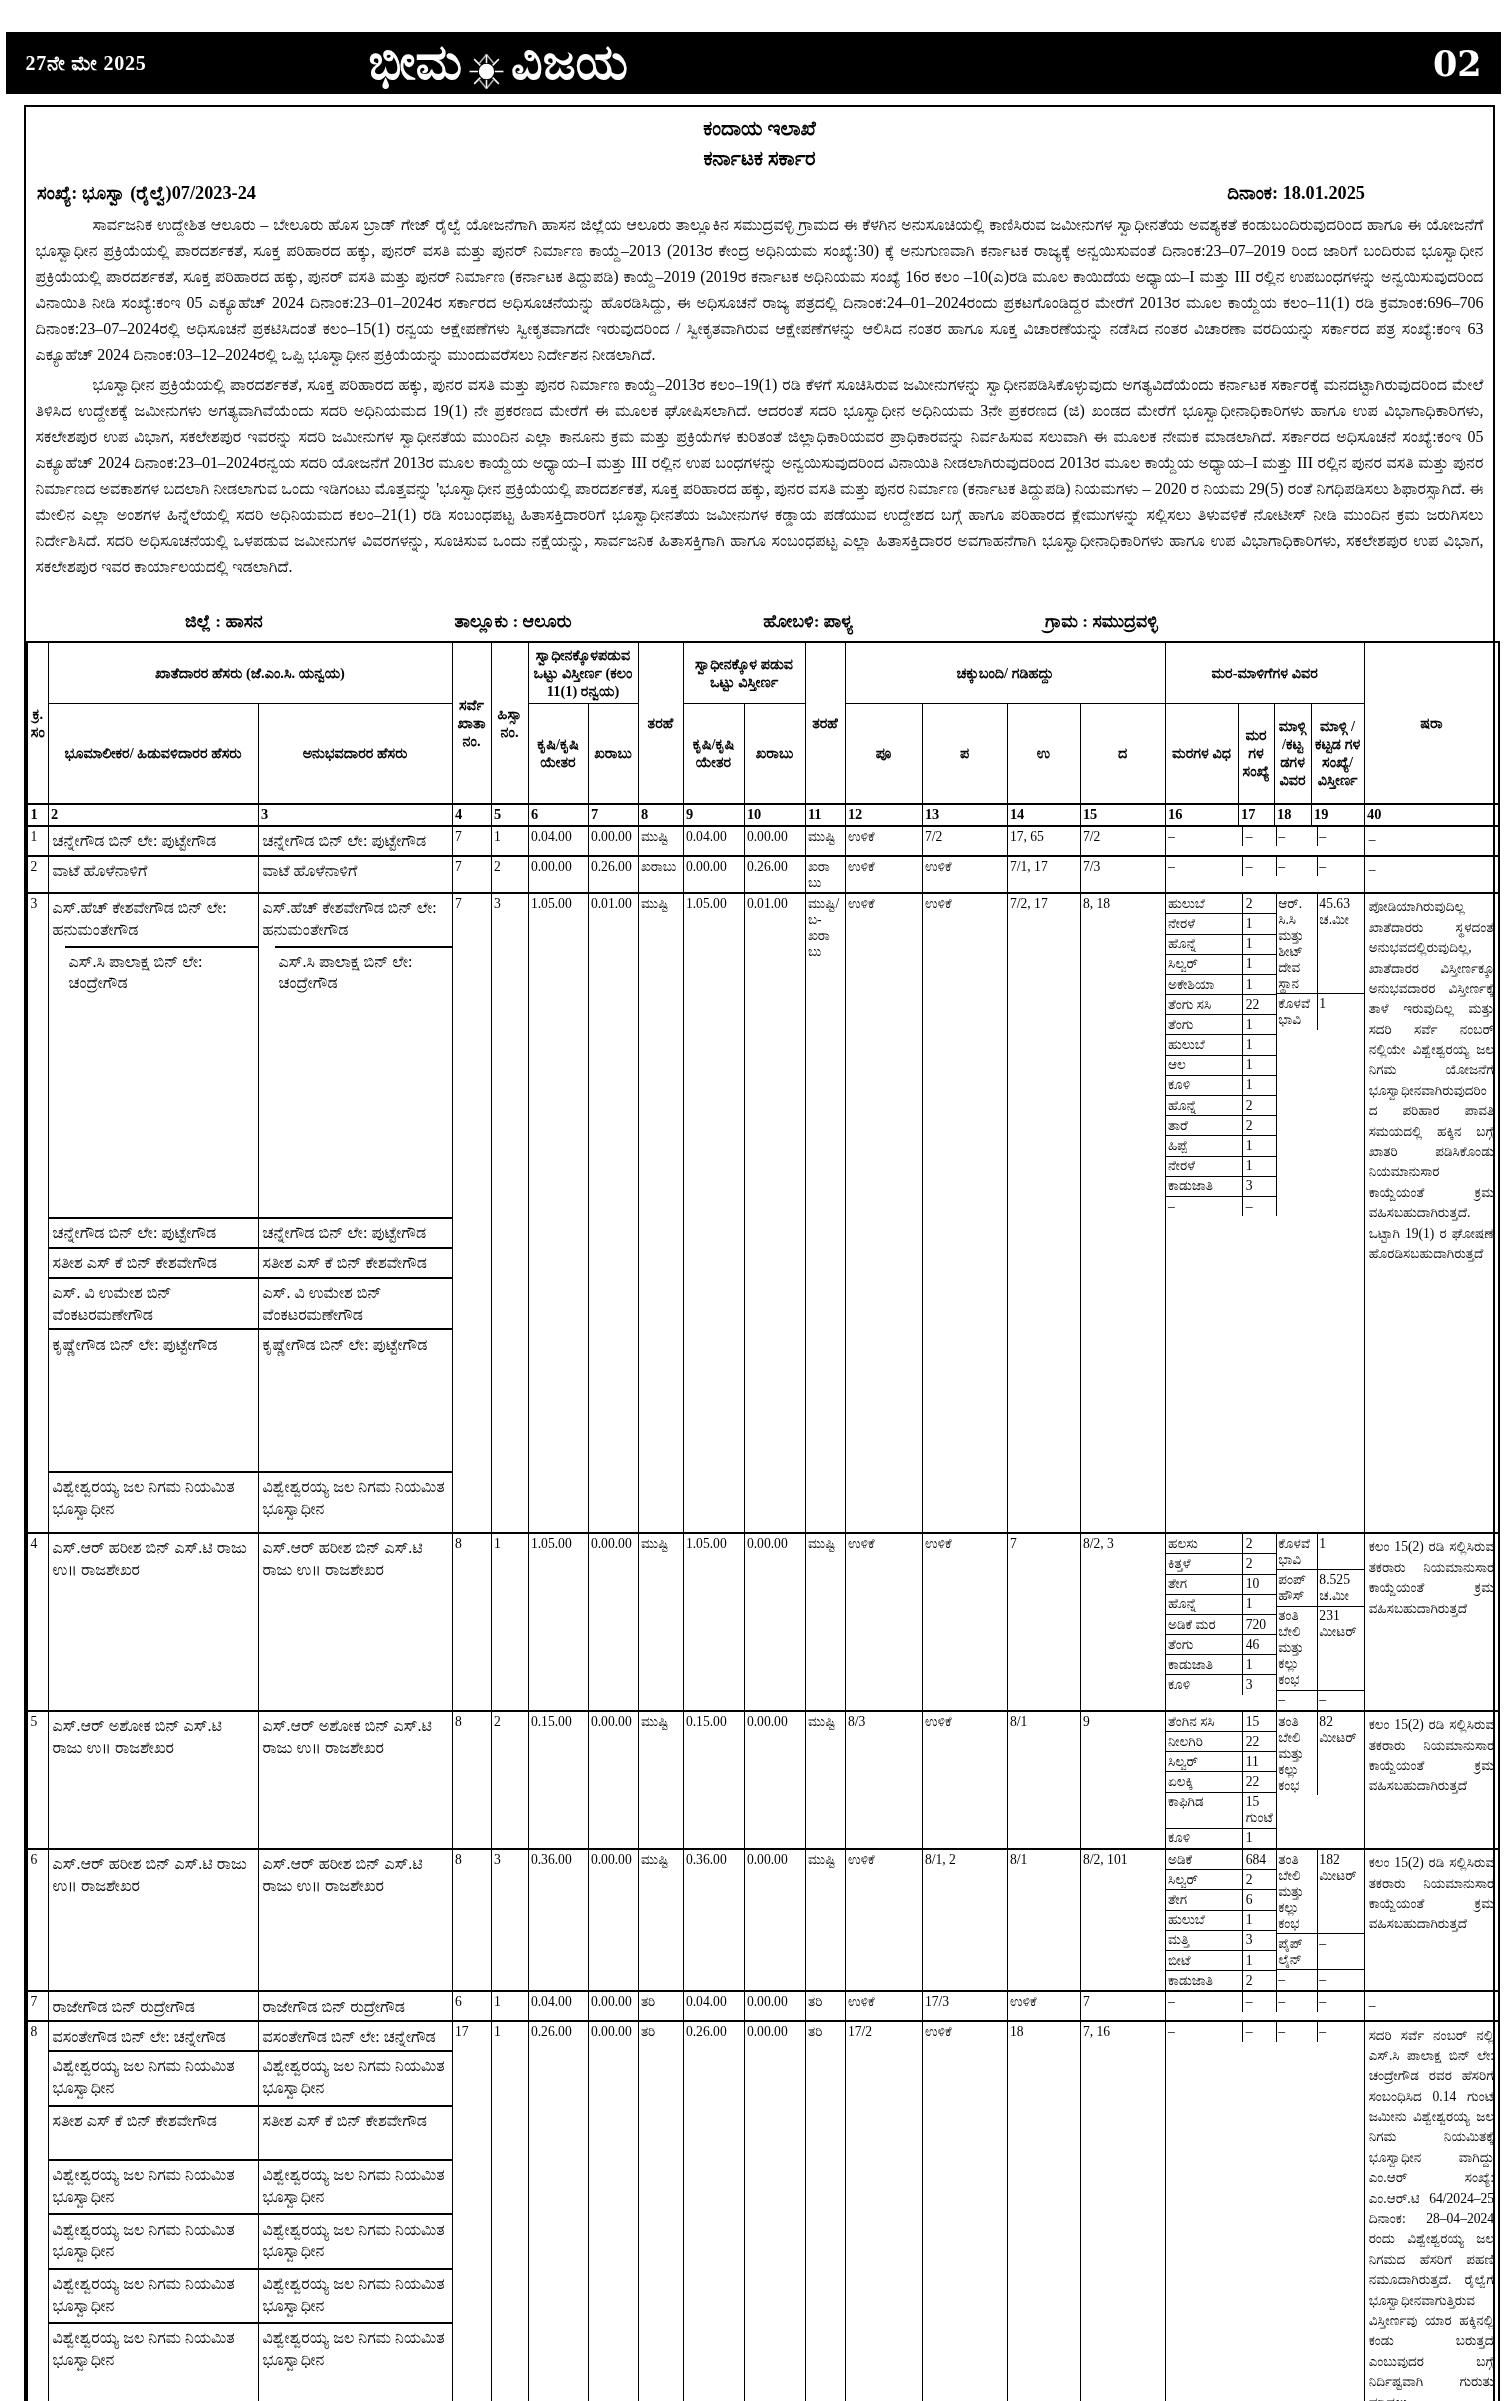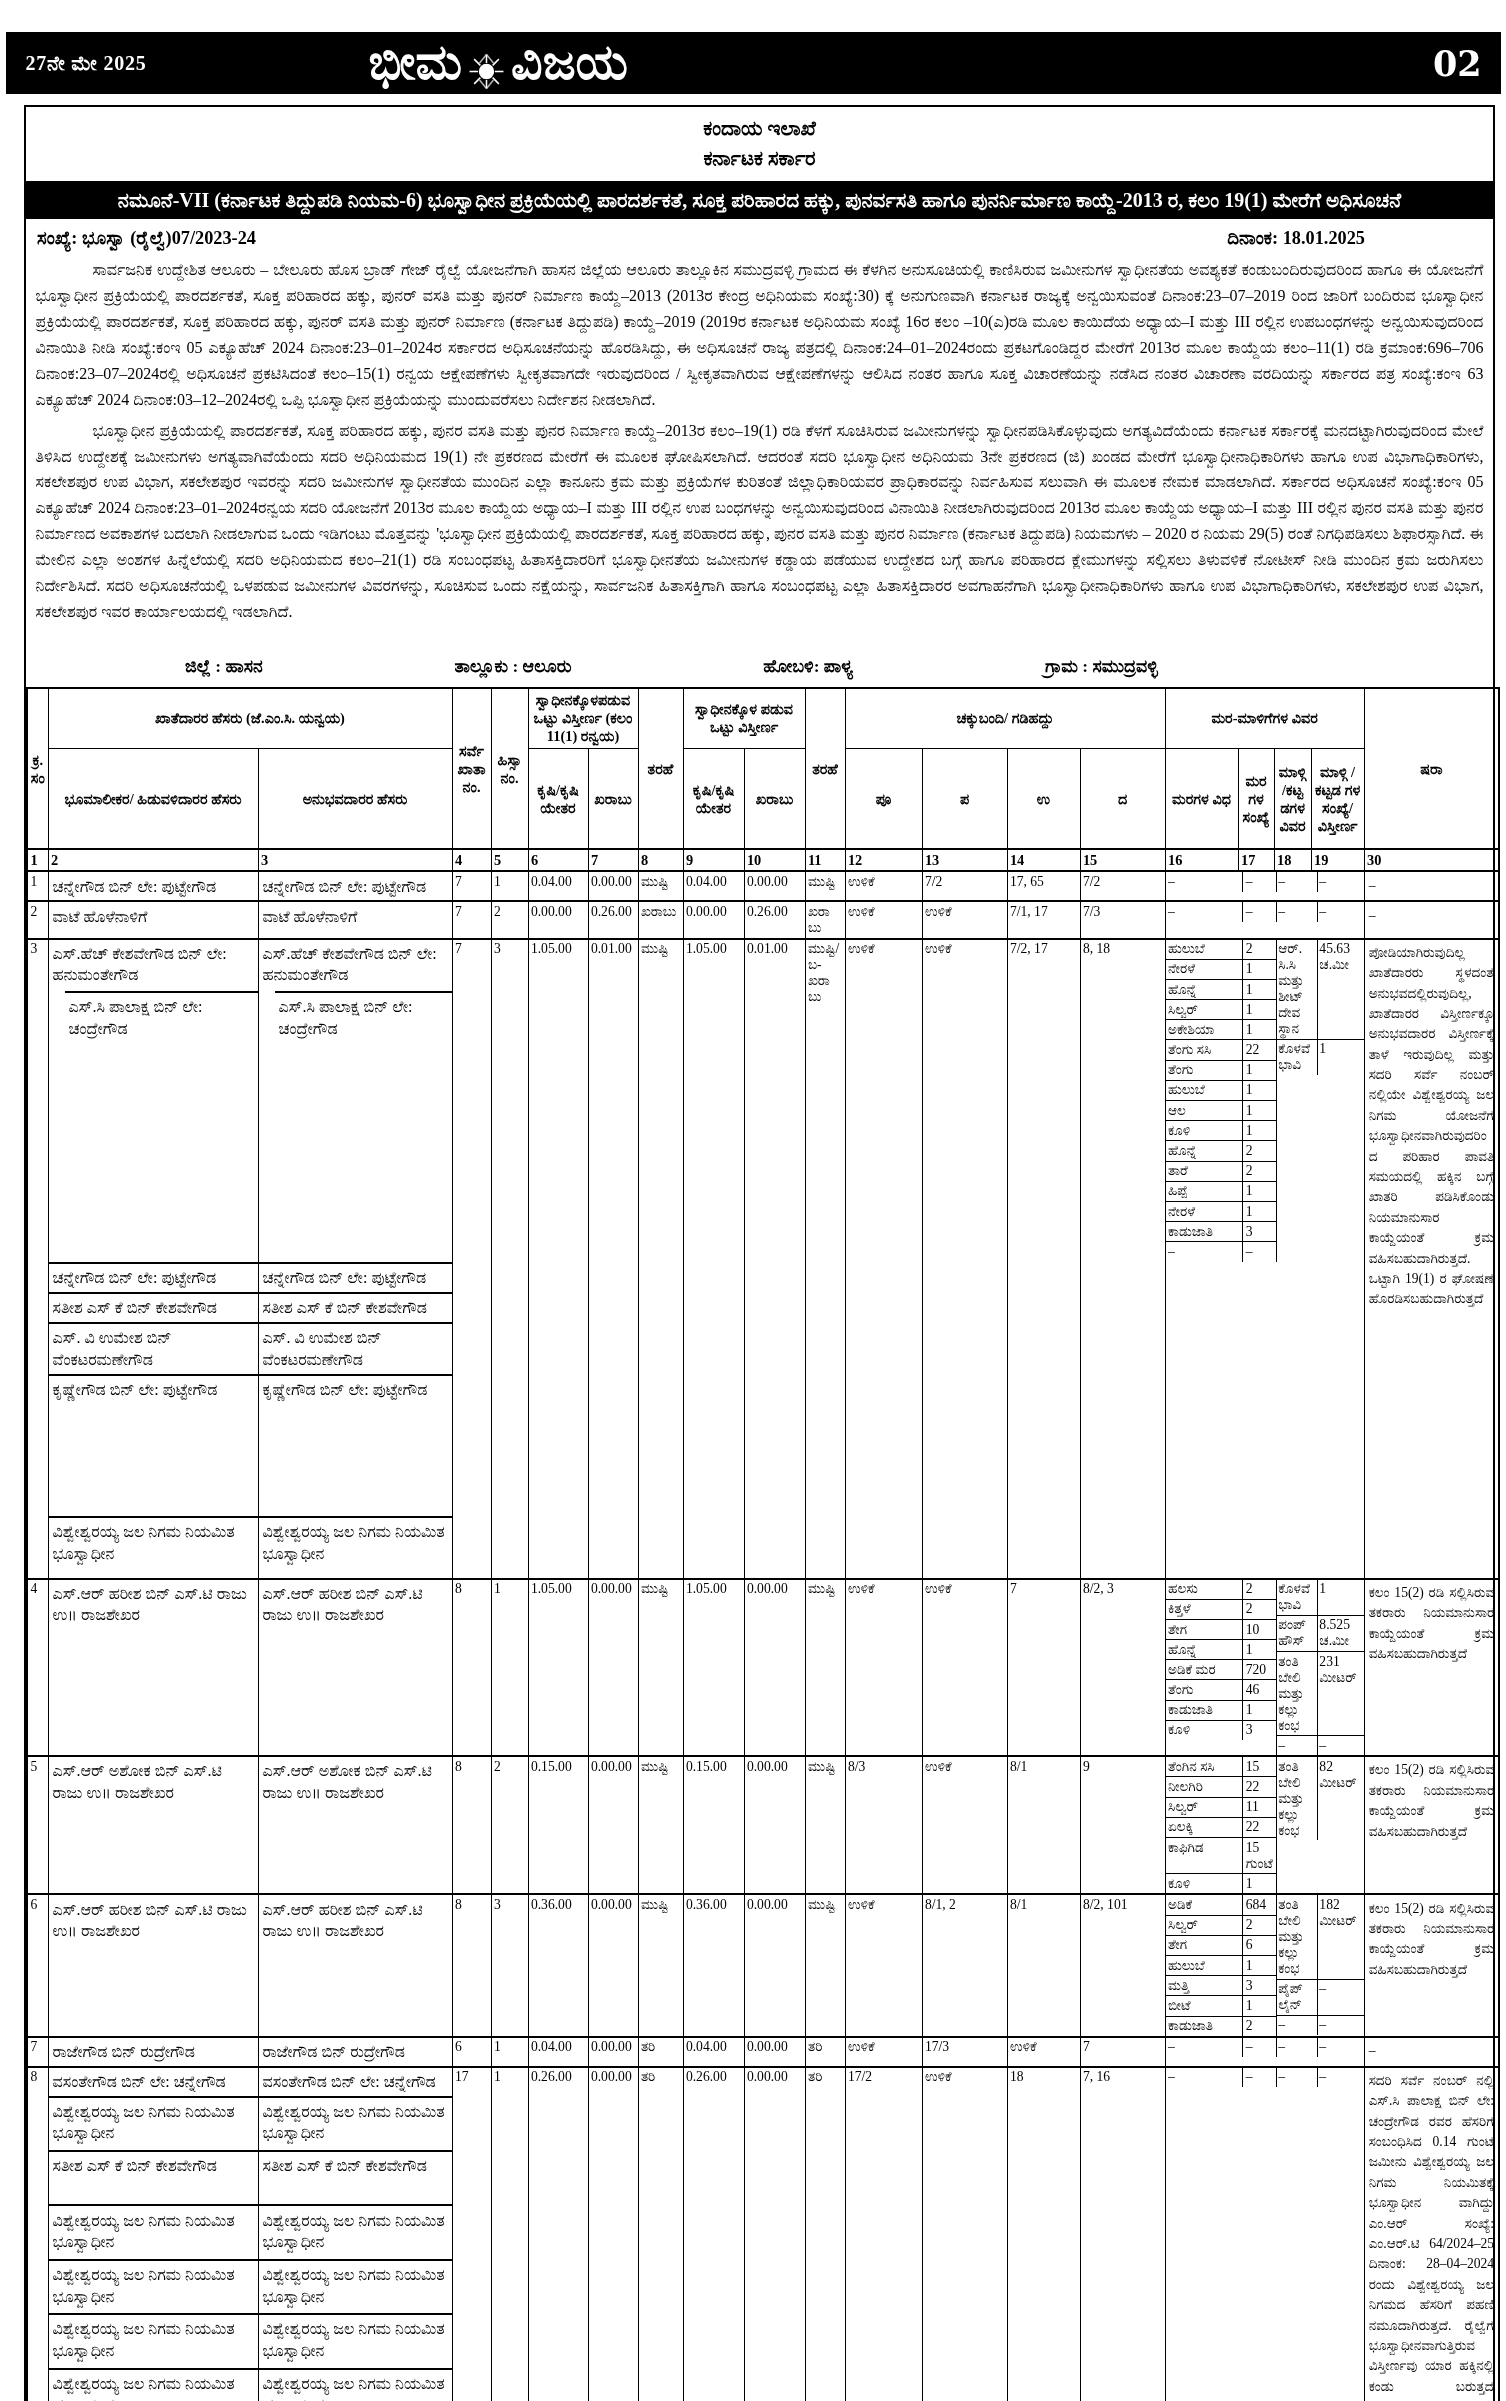--- a/index.html
+++ b/index.html
@@ -90,21 +90,20 @@
   </div>
   <div class="m-page">02</div>
 </div>
 
 <div class="doc">
   <div class="gov">
     <div>ಕಂದಾಯ ಇಲಾಖೆ</div>
     <div>ಕರ್ನಾಟಕ ಸರ್ಕಾರ</div>
   </div>
 
-  <div class="noti-bar">ನಮೂನೆ-VII (ಕರ್ನಾಟಕ ತಿದ್ದುಪಡಿ ನಿಯಮ-6) ಭೂಸ್ವಾಧೀನ ಪ್ರಕ್ರಿಯೆಯಲ್ಲಿ ಪಾರದರ್ಶಕತೆ, ಸೂಕ್ತ ಪರಿಹಾರದ ಹಕ್ಕು, ಪುನರ್ವಸತಿ ಹಾಗೂ ಪುನರ್ನಿರ್ಮಾಣ ಕಾಯ್ದೆ-2013 ರ, ಕಲಂ 19(1) ಮೇರೆಗೆ ಅಧಿಸೂಚನೆ</div>
 
   <div class="ref-line">
     <span>ಸಂಖ್ಯೆ: ಭೂಸ್ವಾ (ರೈಲ್ವೆ)07/2023-24</span>
     <span>ದಿನಾಂಕ: 18.01.2025</span>
   </div>
 
   <p class="para">ಸಾರ್ವಜನಿಕ ಉದ್ದೇಶಿತ ಆಲೂರು – ಬೇಲೂರು ಹೊಸ ಬ್ರಾಡ್ ಗೇಜ್ ರೈಲ್ವೆ ಯೋಜನೆಗಾಗಿ ಹಾಸನ ಜಿಲ್ಲೆಯ ಆಲೂರು ತಾಲ್ಲೂಕಿನ ಸಮುದ್ರವಳ್ಳಿ ಗ್ರಾಮದ ಈ ಕೆಳಗಿನ ಅನುಸೂಚಿಯಲ್ಲಿ ಕಾಣಿಸಿರುವ ಜಮೀನುಗಳ ಸ್ವಾಧೀನತೆಯ ಅವಶ್ಯಕತೆ ಕಂಡುಬಂದಿರುವುದರಿಂದ ಹಾಗೂ ಈ ಯೋಜನೆಗೆ ಭೂಸ್ವಾಧೀನ ಪ್ರಕ್ರಿಯೆಯಲ್ಲಿ ಪಾರದರ್ಶಕತೆ, ಸೂಕ್ತ ಪರಿಹಾರದ ಹಕ್ಕು, ಪುನರ್ ವಸತಿ ಮತ್ತು ಪುನರ್ ನಿರ್ಮಾಣ ಕಾಯ್ದೆ–2013 (2013ರ ಕೇಂದ್ರ ಅಧಿನಿಯಮ ಸಂಖ್ಯೆ:30) ಕ್ಕೆ ಅನುಗುಣವಾಗಿ ಕರ್ನಾಟಕ ರಾಜ್ಯಕ್ಕೆ ಅನ್ವಯಿಸುವಂತೆ ದಿನಾಂಕ:23–07–2019 ರಿಂದ ಜಾರಿಗೆ ಬಂದಿರುವ ಭೂಸ್ವಾಧೀನ ಪ್ರಕ್ರಿಯೆಯಲ್ಲಿ ಪಾರದರ್ಶಕತೆ, ಸೂಕ್ತ ಪರಿಹಾರದ ಹಕ್ಕು, ಪುನರ್ ವಸತಿ ಮತ್ತು ಪುನರ್ ನಿರ್ಮಾಣ (ಕರ್ನಾಟಕ ತಿದ್ದುಪಡಿ) ಕಾಯ್ದೆ–2019 (2019ರ ಕರ್ನಾಟಕ ಅಧಿನಿಯಮ ಸಂಖ್ಯೆ 16ರ ಕಲಂ –10(ಎ)ರಡಿ ಮೂಲ ಕಾಯಿದೆಯ ಅಧ್ಯಾಯ–I ಮತ್ತು III ರಲ್ಲಿನ ಉಪಬಂಧಗಳನ್ನು ಅನ್ವಯಿಸುವುದರಿಂದ ವಿನಾಯಿತಿ ನೀಡಿ ಸಂಖ್ಯೆ:ಕಂಇ 05 ಎಕ್ಯೂಹೆಚ್ 2024 ದಿನಾಂಕ:23–01–2024ರ ಸರ್ಕಾರದ ಅಧಿಸೂಚನೆಯನ್ನು ಹೊರಡಿಸಿದ್ದು, ಈ ಅಧಿಸೂಚನೆ ರಾಜ್ಯ ಪತ್ರದಲ್ಲಿ ದಿನಾಂಕ:24–01–2024ರಂದು ಪ್ರಕಟಗೊಂಡಿದ್ದರ ಮೇರೆಗೆ 2013ರ ಮೂಲ ಕಾಯ್ದೆಯ ಕಲಂ–11(1) ರಡಿ ಕ್ರಮಾಂಕ:696–706 ದಿನಾಂಕ:23–07–2024ರಲ್ಲಿ ಅಧಿಸೂಚನೆ ಪ್ರಕಟಿಸಿದಂತೆ ಕಲಂ–15(1) ರನ್ವಯ ಆಕ್ಷೇಪಣೆಗಳು ಸ್ವೀಕೃತವಾಗದೇ ಇರುವುದರಿಂದ / ಸ್ವೀಕೃತವಾಗಿರುವ ಆಕ್ಷೇಪಣೆಗಳನ್ನು ಆಲಿಸಿದ ನಂತರ ಹಾಗೂ ಸೂಕ್ತ ವಿಚಾರಣೆಯನ್ನು ನಡೆಸಿದ ನಂತರ ವಿಚಾರಣಾ ವರದಿಯನ್ನು ಸರ್ಕಾರದ ಪತ್ರ ಸಂಖ್ಯೆ:ಕಂಇ 63 ಎಕ್ಯೂಹೆಚ್ 2024 ದಿನಾಂಕ:03–12–2024ರಲ್ಲಿ ಒಪ್ಪಿ ಭೂಸ್ವಾಧೀನ ಪ್ರಕ್ರಿಯೆಯನ್ನು ಮುಂದುವರೆಸಲು ನಿರ್ದೇಶನ ನೀಡಲಾಗಿದೆ.</p>
   <p class="para">ಭೂಸ್ವಾಧೀನ ಪ್ರಕ್ರಿಯೆಯಲ್ಲಿ ಪಾರದರ್ಶಕತೆ, ಸೂಕ್ತ ಪರಿಹಾರದ ಹಕ್ಕು, ಪುನರ ವಸತಿ ಮತ್ತು ಪುನರ ನಿರ್ಮಾಣ ಕಾಯ್ದೆ–2013ರ ಕಲಂ–19(1) ರಡಿ ಕೆಳಗೆ ಸೂಚಿಸಿರುವ ಜಮೀನುಗಳನ್ನು ಸ್ವಾಧೀನಪಡಿಸಿಕೊಳ್ಳುವುದು ಅಗತ್ಯವಿದೆಯೆಂದು ಕರ್ನಾಟಕ ಸರ್ಕಾರಕ್ಕೆ ಮನದಟ್ಟಾಗಿರುವುದರಿಂದ ಮೇಲೆ ತಿಳಿಸಿದ ಉದ್ದೇಶಕ್ಕೆ ಜಮೀನುಗಳು ಅಗತ್ಯವಾಗಿವೆಯೆಂದು ಸದರಿ ಅಧಿನಿಯಮದ 19(1) ನೇ ಪ್ರಕರಣದ ಮೇರೆಗೆ ಈ ಮೂಲಕ ಘೋಷಿಸಲಾಗಿದೆ. ಆದರಂತೆ ಸದರಿ ಭೂಸ್ವಾಧೀನ ಅಧಿನಿಯಮ 3ನೇ ಪ್ರಕರಣದ (ಜಿ) ಖಂಡದ ಮೇರೆಗೆ ಭೂಸ್ವಾಧೀನಾಧಿಕಾರಿಗಳು ಹಾಗೂ ಉಪ ವಿಭಾಗಾಧಿಕಾರಿಗಳು, ಸಕಲೇಶಪುರ ಉಪ ವಿಭಾಗ, ಸಕಲೇಶಪುರ ಇವರನ್ನು ಸದರಿ ಜಮೀನುಗಳ ಸ್ವಾಧೀನತೆಯ ಮುಂದಿನ ಎಲ್ಲಾ ಕಾನೂನು ಕ್ರಮ ಮತ್ತು ಪ್ರಕ್ರಿಯೆಗಳ ಕುರಿತಂತೆ ಜಿಲ್ಲಾಧಿಕಾರಿಯವರ ಪ್ರಾಧಿಕಾರವನ್ನು ನಿರ್ವಹಿಸುವ ಸಲುವಾಗಿ ಈ ಮೂಲಕ ನೇಮಕ ಮಾಡಲಾಗಿದೆ. ಸರ್ಕಾರದ ಅಧಿಸೂಚನೆ ಸಂಖ್ಯೆ:ಕಂಇ 05 ಎಕ್ಯೂಹೆಚ್ 2024 ದಿನಾಂಕ:23–01–2024ರನ್ವಯ ಸದರಿ ಯೋಜನೆಗೆ 2013ರ ಮೂಲ ಕಾಯ್ದೆಯ ಅಧ್ಯಾಯ–I ಮತ್ತು III ರಲ್ಲಿನ ಉಪ ಬಂಧಗಳನ್ನು ಅನ್ವಯಿಸುವುದರಿಂದ ವಿನಾಯಿತಿ ನೀಡಲಾಗಿರುವುದರಿಂದ 2013ರ ಮೂಲ ಕಾಯ್ದೆಯ ಅಧ್ಯಾಯ–I ಮತ್ತು III ರಲ್ಲಿನ ಪುನರ ವಸತಿ ಮತ್ತು ಪುನರ ನಿರ್ಮಾಣದ ಅವಕಾಶಗಳ ಬದಲಾಗಿ ನೀಡಲಾಗುವ ಒಂದು ಇಡಿಗಂಟು ಮೊತ್ತವನ್ನು 'ಭೂಸ್ವಾಧೀನ ಪ್ರಕ್ರಿಯೆಯಲ್ಲಿ ಪಾರದರ್ಶಕತೆ, ಸೂಕ್ತ ಪರಿಹಾರದ ಹಕ್ಕು, ಪುನರ ವಸತಿ ಮತ್ತು ಪುನರ ನಿರ್ಮಾಣ (ಕರ್ನಾಟಕ ತಿದ್ದುಪಡಿ) ನಿಯಮಗಳು – 2020 ರ ನಿಯಮ 29(5) ರಂತೆ ನಿಗಧಿಪಡಿಸಲು ಶಿಫಾರಸ್ಸಾಗಿದೆ. ಈ ಮೇಲಿನ ಎಲ್ಲಾ ಅಂಶಗಳ ಹಿನ್ನೆಲೆಯಲ್ಲಿ ಸದರಿ ಅಧಿನಿಯಮದ ಕಲಂ–21(1) ರಡಿ ಸಂಬಂಧಪಟ್ಟ ಹಿತಾಸಕ್ತಿದಾರರಿಗೆ ಭೂಸ್ವಾಧೀನತೆಯ ಜಮೀನುಗಳ ಕಡ್ಡಾಯ ಪಡೆಯುವ ಉದ್ದೇಶದ ಬಗ್ಗೆ ಹಾಗೂ ಪರಿಹಾರದ ಕ್ಲೇಮುಗಳನ್ನು ಸಲ್ಲಿಸಲು ತಿಳುವಳಿಕೆ ನೋಟೀಸ್ ನೀಡಿ ಮುಂದಿನ ಕ್ರಮ ಜರುಗಿಸಲು ನಿರ್ದೇಶಿಸಿದೆ. ಸದರಿ ಅಧಿಸೂಚನೆಯಲ್ಲಿ ಒಳಪಡುವ ಜಮೀನುಗಳ ವಿವರಗಳನ್ನು, ಸೂಚಿಸುವ ಒಂದು ನಕ್ಷೆಯನ್ನು, ಸಾರ್ವಜನಿಕ ಹಿತಾಸಕ್ತಿಗಾಗಿ ಹಾಗೂ ಸಂಬಂಧಪಟ್ಟ ಎಲ್ಲಾ ಹಿತಾಸಕ್ತಿದಾರರ ಅವಗಾಹನೆಗಾಗಿ ಭೂಸ್ವಾಧೀನಾಧಿಕಾರಿಗಳು ಹಾಗೂ ಉಪ ವಿಭಾಗಾಧಿಕಾರಿಗಳು, ಸಕಲೇಶಪುರ ಉಪ ವಿಭಾಗ, ಸಕಲೇಶಪುರ ಇವರ ಕಾರ್ಯಾಲಯದಲ್ಲಿ ಇಡಲಾಗಿದೆ.</p>
 
   <div class="loc-line">
@@ -192,21 +191,21 @@
           <td>10</td>
           <td>11</td>
           <td>12</td>
           <td>13</td>
           <td>14</td>
           <td>15</td>
           <td>16</td>
           <td>17</td>
           <td>18</td>
           <td>19</td>
-          <td>30</td>
+          <td>40</td>
         </tr>
         <tr class="r1">
           <td>1</td>
           <td class="c-owner">
             <div class="nb">ಚನ್ನೇಗೌಡ ಬಿನ್ ಲೇ: ಪುಟ್ಟೇಗೌಡ</div>
           </td>
           <td class="c-occ">
             <div class="nb">ಚನ್ನೇಗೌಡ ಬಿನ್ ಲೇ: ಪುಟ್ಟೇಗೌಡ</div>
           </td>
           <td>7</td>

